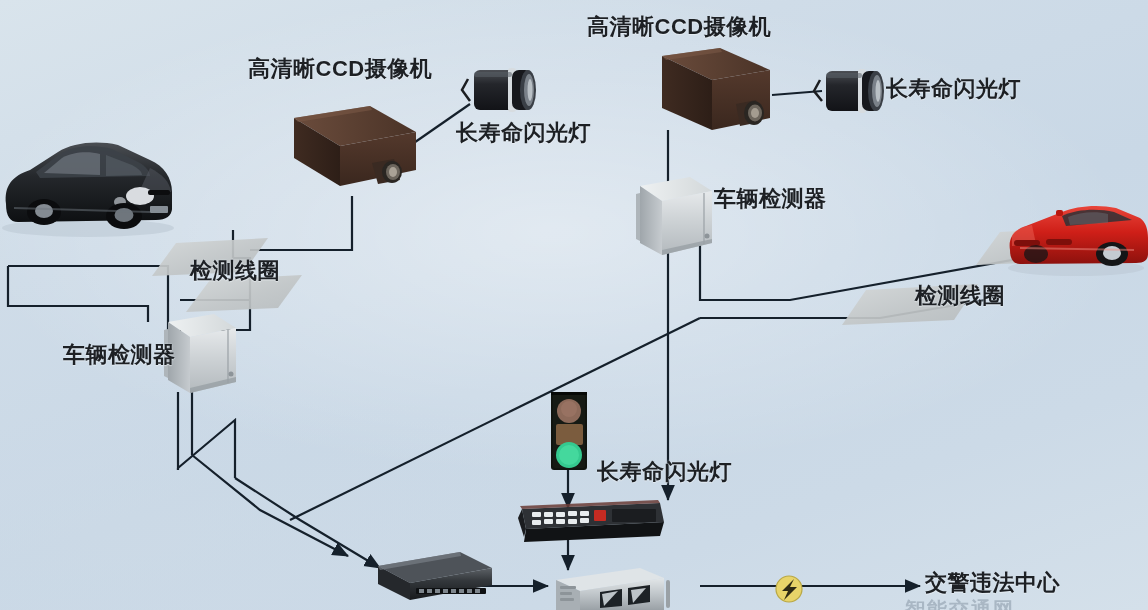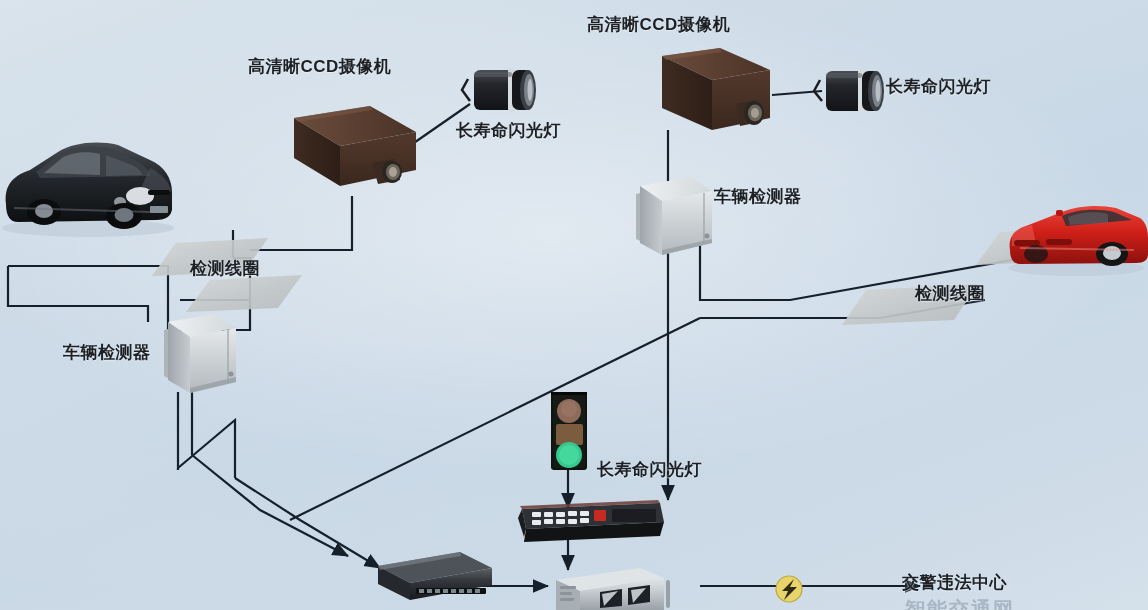--- a/index.html
+++ b/index.html
@@ -29,21 +29,21 @@
   }
   .svg-layer {
     position: absolute;
     left: 0; top: 0;
     width: 1148px;
     height: 610px;
   }
   .label {
     position: absolute;
     color: #1d2024;
-    font-size: 17px;
+    font-size: 22px;
     font-weight: 700;
     letter-spacing: 0.5px;
     white-space: nowrap;
     text-shadow: 0 0 2px rgba(220,230,240,0.85), 0 1px 1px rgba(255,255,255,0.5);
     line-height: 1;
   }
 
   .watermark {
     position: absolute;
     color: rgba(120,135,150,0.45);
@@ -423,17 +423,17 @@
   <div class="label" style="left:190px; top:260px;">检测线圈</div>
 
   <div class="label" style="left:915px; top:285px;">检测线圈</div>
 
   <div class="label" style="left:63px; top:344px;">车辆检测器</div>
 
   <div class="label" style="left:714px; top:188px;">车辆检测器</div>
 
   <div class="label" style="left:597px; top:461px;">长寿命闪光灯</div>
 
-  <div class="label" style="left:902px; top:574px;">交警违法中心</div>
+  <div class="label" style="left:925px; top:574px;font-family:Liberation Mono, monospace;">交警违法中心</div>
 
   <div class="watermark" style="left:905px; top:596px;">智能交通网</div>
 
 </div>
 
 </body></html>

